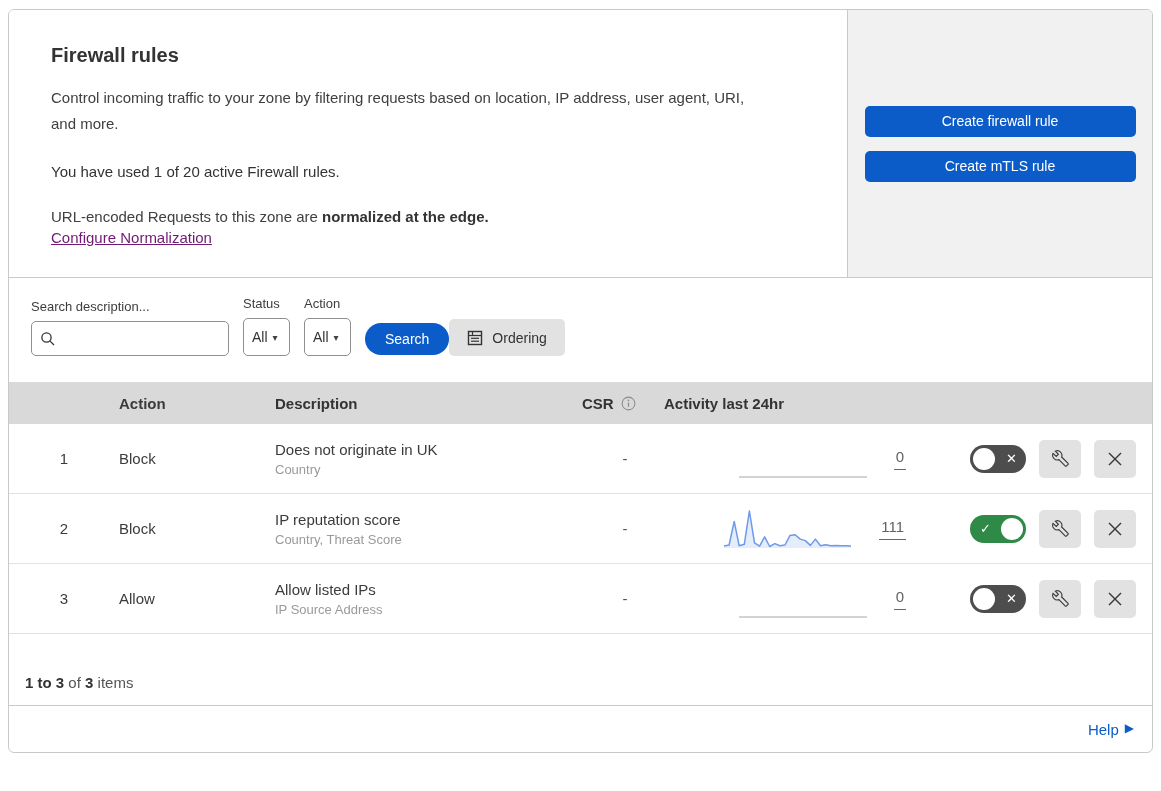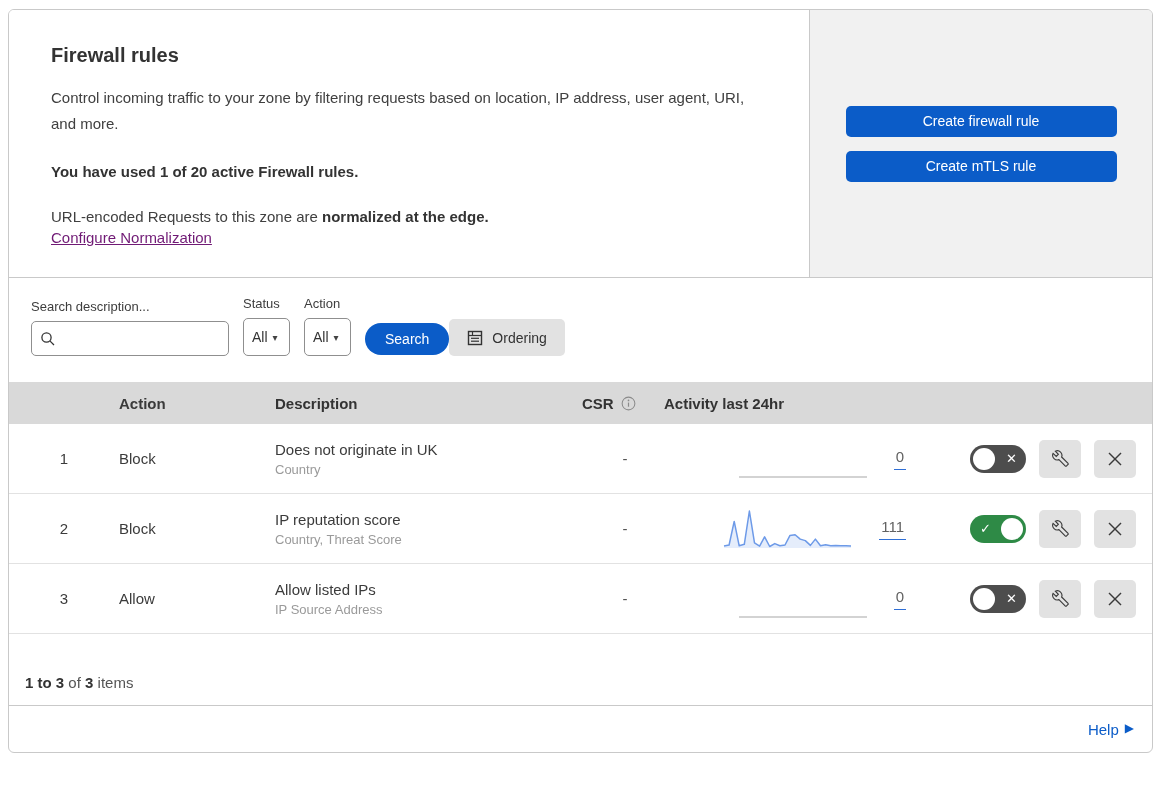--- a/index.html
+++ b/index.html
@@ -12,26 +12,26 @@
     border: 1px solid #c9c9c9;
     border-radius: 6px;
     background: #fff;
     overflow: hidden;
   }
 
   
   .top { display: flex; border-bottom: 1px solid #c9c9c9; }
   .top-left { flex: 1; padding: 34px 42px 30px 42px; background: #fff; }
   .top-right {
-    width: 343px; background: #f1f1f1; border-left: 1px solid #c9c9c9;
+    width: 305px; background: #f1f1f1; border-left: 1px solid #c9c9c9;
     display: flex; flex-direction: column; justify-content: center; align-items: center; gap: 14px;
   }
   .page-title { font-size: 20px; font-weight: 600; color: #333; margin-bottom: 18px; }
   .page-desc { font-size: 15px; line-height: 26px; color: #404040; max-width: 710px; margin-bottom: 26px; }
-  .usage { font-size: 15px; font-weight: 700; color: #333; margin-bottom: 28px; }
+  .usage { font-size: 15px; font-weight: 400; color: #333; margin-bottom: 28px; }
   .norm { font-size: 15px; color: #404040; margin-bottom: 4px; }
   .norm b { color: #333; }
   .link { color: #701a75; font-size: 15px; text-decoration: underline; cursor: pointer; display: inline-block; }
 
   .btn-primary {
     display: block; width: 271px; height: 31px; border: none; border-radius: 5px;
     background: #0b5cc8; color: #fff; font-size: 14px; font-family: inherit; cursor: pointer;
   }
 
   

